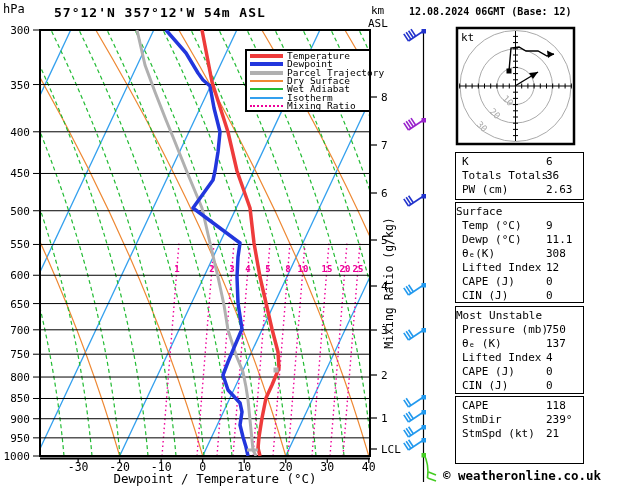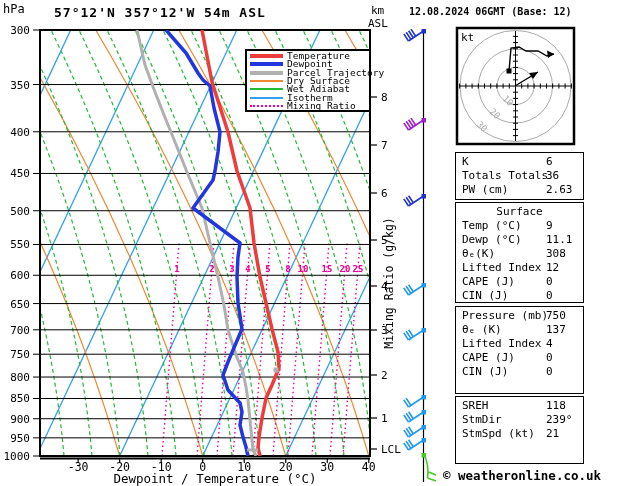--- a/index.html
+++ b/index.html
@@ -10,21 +10,21 @@
   .date{position:absolute;left:409px;top:6px;font-size:10px;font-weight:bold;white-space:nowrap;}
   .footer{position:absolute;left:443px;top:468px;font-size:12.5px;font-weight:bold;white-space:nowrap;}
   svg{position:absolute;left:0;top:0;}
   .legend{position:absolute;left:245px;top:29px;width:126px;height:63px;background:#fff;
           border:2px solid #000;box-sizing:border-box;padding:1px 0 0 3px;margin-top:20px;}
   .lrow{display:flex;align-items:center;height:8.3px;}
   .lswatch{width:33px;margin-right:4px;flex:0 0 33px;}
   .llabel{font-size:9.5px;line-height:8px;white-space:nowrap;}
   .tbox{position:absolute;left:455px;width:129px;background:#fff;border:1.5px solid #000;
         box-sizing:border-box;padding-top:2px;}
-  .thead{text-align:center;font-size:11px;height:14px;line-height:13px;}
+  .thead{text-align:left;font-size:11px;height:14px;line-height:13px;}
   .trow{position:relative;height:14px;font-size:11px;line-height:13px;white-space:nowrap;}
   .tlabel{position:absolute;left:6px;}
   .tvalue{position:absolute;left:90px;}
 </style>
 </head>
 <body>
 
 <div class="canvas">
   <div class="hpa">hPa</div>
   <div class="title">57°12'N 357°12'W 54m ASL</div>
@@ -380,20 +380,21 @@
         <div class="trow">
           <span class="tlabel">CAPE (J)</span>
           <span class="tvalue">0</span>
         </div>
         <div class="trow">
           <span class="tlabel">CIN (J)</span>
           <span class="tvalue">0</span>
         </div>
       </div>
       <div class="tbox" style="top: 306px; height: 88px;">
+        <div class="thead">Most Unstable</div>
         <div class="trow">
           <span class="tlabel">Pressure (mb)</span>
           <span class="tvalue">750</span>
         </div>
         <div class="trow">
           <span class="tlabel">θₑ (K)</span>
           <span class="tvalue">137</span>
         </div>
         <div class="trow">
           <span class="tlabel">Lifted Index</span>
@@ -403,21 +404,21 @@
           <span class="tlabel">CAPE (J)</span>
           <span class="tvalue">0</span>
         </div>
         <div class="trow">
           <span class="tlabel">CIN (J)</span>
           <span class="tvalue">0</span>
         </div>
       </div>
       <div class="tbox" style="top: 396px; height: 68px;">
         <div class="trow">
-          <span class="tlabel">SREH</span>
+          <span class="tlabel">CAPE</span>
           <span class="tvalue">118</span>
         </div>
         <div class="trow">
           <span class="tlabel">StmDir</span>
           <span class="tvalue">239°</span>
         </div>
         <div class="trow">
           <span class="tlabel">StmSpd (kt)</span>
           <span class="tvalue">21</span>
         </div>

